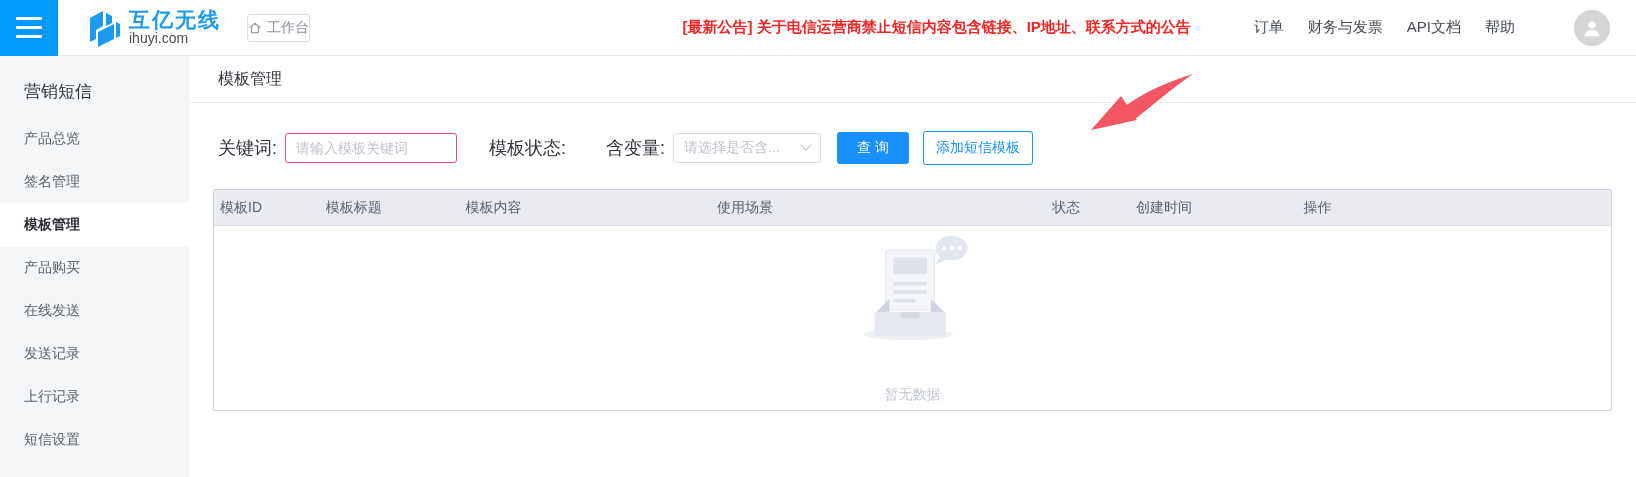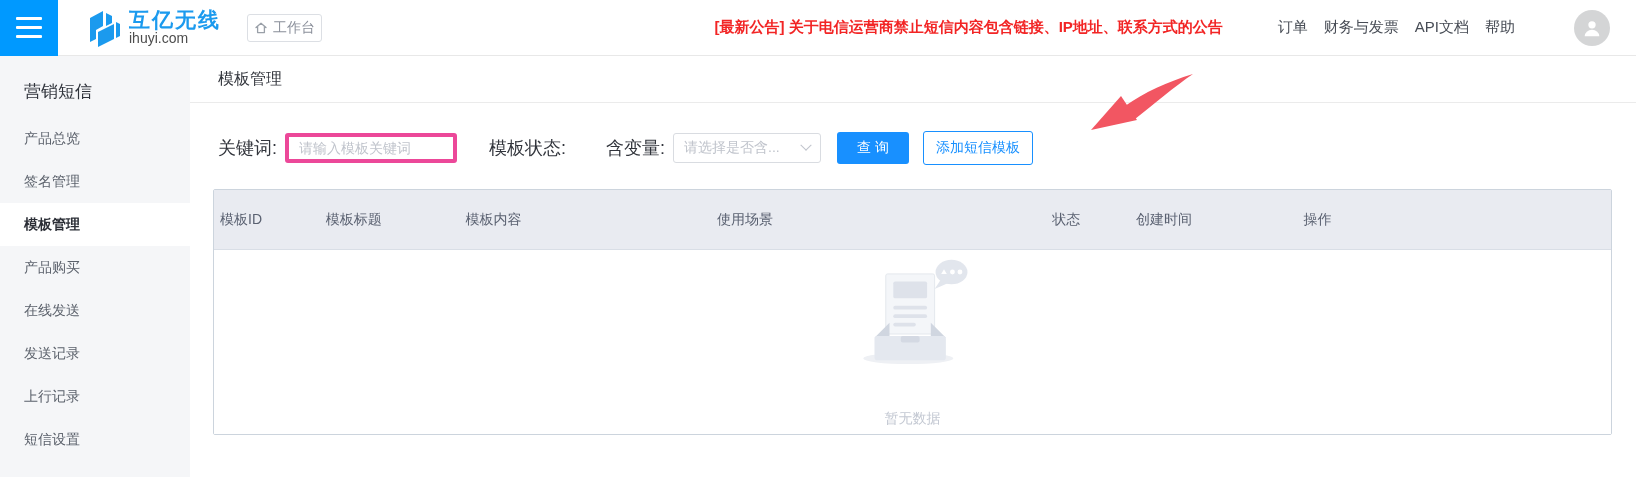--- a/index.html
+++ b/index.html
@@ -7,56 +7,56 @@
   body { font-family:"Liberation Sans","DejaVu Sans",sans-serif; background:#fff; }
 
   
   .header { height:56px; background:#fff; border-bottom:1px solid #e8e8e8; display:flex; align-items:center; }
   .hamburger { width:58px; height:56px; background:#0099ff; display:flex; flex-direction:column; justify-content:center; align-items:center; gap:6px; cursor:pointer; flex:0 0 auto; }
   .hamburger span { display:block; width:26px; height:3px; background:#fff; border-radius:1px; }
   .logo { display:flex; align-items:center; margin-left:30px; }
   .logo-text { margin-left:7px; }
   .logo-title { color:#1b9aee; font-size:21px; font-weight:bold; letter-spacing:2px; line-height:1.05; }
   .logo-domain { color:#4d4d4d; font-size:14px; line-height:1.1; }
-  .workbench { margin-left:26px; height:28px; border:1px solid #dcdfe4; border-radius:3px; background:#fff; color:#8b909b; font-size:14px; padding:0 6px; display:flex; align-items:center; gap:5px; cursor:pointer; }
+  .workbench { margin-left:26px; height:28px; border:1px solid #dcdfe4; border-radius:3px; background:#fff; color:#8b909b; font-size:14px; padding:0 0; display:flex; align-items:center; gap:5px; cursor:pointer; }
   .header-right { margin-left:auto; display:flex; align-items:center; padding-right:26px;gap:39px; }
   .announcement { color:#f22525; font-size:15px; font-weight:600; text-decoration:none; cursor:pointer; white-space:nowrap; }
   .nav-items { display:flex; align-items:center; }
-  .nav-item { color:#474c55; font-size:15px; margin-left:16px; cursor:pointer; white-space:nowrap; }
+  .nav-item { color:#474c55; font-size:15px; margin-left:24px; cursor:pointer; white-space:nowrap; }
   .avatar { width:36px; height:36px; border-radius:50%; background:#d4d5d6; margin-left:20px; display:flex; align-items:center; justify-content:center; cursor:pointer; flex:0 0 auto; }
 
   
   .page-body { display:flex; height:421px; }
   .sidebar { width:190px; background:#f5f6f8; flex:0 0 auto; }
   .sidebar-title { font-size:17px; font-weight:normal; color:#2f333b; padding:24px 0 14px 24px; }
   .side-item { height:43px; line-height:43px; padding-left:24px; font-size:14px; color:#5c626c; cursor:pointer; }
   .side-item.active { background:#fff; color:#2b2e36; font-weight:bold; }
 
   .main { flex:1; background:#fff; position:relative; }
   .title-bar { height:47px; border-bottom:1px solid #ebebeb; display:flex; align-items:center; padding-left:28px; }
   .page-title { font-size:16px; color:#32353c; }
 
   
   .filter-row { display:flex; align-items:center; margin:28px 0 0 28px; }
   .f-label { font-size:18px; color:#32353c; margin-right:8px; white-space:nowrap; }
   .f-group { display:flex; align-items:center; }
   .f-group + .f-group { margin-left:32px; }
-  .text-input { width:172px; height:30px; border:4px solid #ec4899; border-radius:3px; padding:0 10px; font-size:14px; color:#333; outline:none; }
+  .text-input { width:172px; height:30px; border:1px solid #ec4899; border-radius:3px; padding:0 10px; font-size:14px; color:#333; outline:none; }
   .text-input::placeholder { color:#c0c4cc; }
   .select { height:30px; border:1px solid #d9dce1; border-radius:3px; background:#fff; display:flex; align-items:center; justify-content:space-between; padding:0 10px; cursor:pointer; }
   .select .sel-text { font-size:14px; color:#c0c4cc; white-space:nowrap; overflow:hidden; }
   .select-status { width:130px; }
   .select-variable { width:148px; }
   .chev { width:8px; height:8px; border-right:1.5px solid #c0c4cc; border-bottom:1.5px solid #c0c4cc; transform:rotate(45deg) translate(-2px,-2px); flex:0 0 auto; margin-left:8px; }
   .btn-primary { margin-left:16px; height:32px; padding:0 20px; background:#1890ff; border:none; border-radius:3px; color:#fff; font-size:14px; cursor:pointer; white-space:nowrap; }
   .btn-outline { margin-left:14px; height:34px; padding:0 12px; background:#fff; border:1px solid #1890ff; border-radius:3px; color:#1890ff; font-size:14px; cursor:pointer; white-space:nowrap; }
 
   
   .table { margin:24px 24px 0 23px; border:1px solid #ccd4dd; border-radius:2px; }
-  .thead { display:flex; align-items:center; background:#e9ebf1; height:60px; border-bottom:1px solid #d9dee6; }
+  .thead { display:flex; align-items:center; background:#e9ebf1; height:36px; border-bottom:1px solid #d9dee6; }
   .th { font-size:14px; color:#5a6171; text-align:left; white-space:nowrap; }
   .th.col-0 { width:8%;  text-align:left; padding-left:6px; }
   .th.col-1 { width:10%; }
   .th.col-2 { width:18%; }
   .th.col-3 { width:24%; }
   .th.col-4 { width:6%;  }
   .th.col-5 { width:12%; }
   .th.col-6 { width:22%; }
   .tbody { height:184px; display:flex; flex-direction:column; align-items:center; justify-content:center; background:#fff;gap:37px; }
   .empty-text { color:#c3c8d2; font-size:14px; margin-top:8px; }

